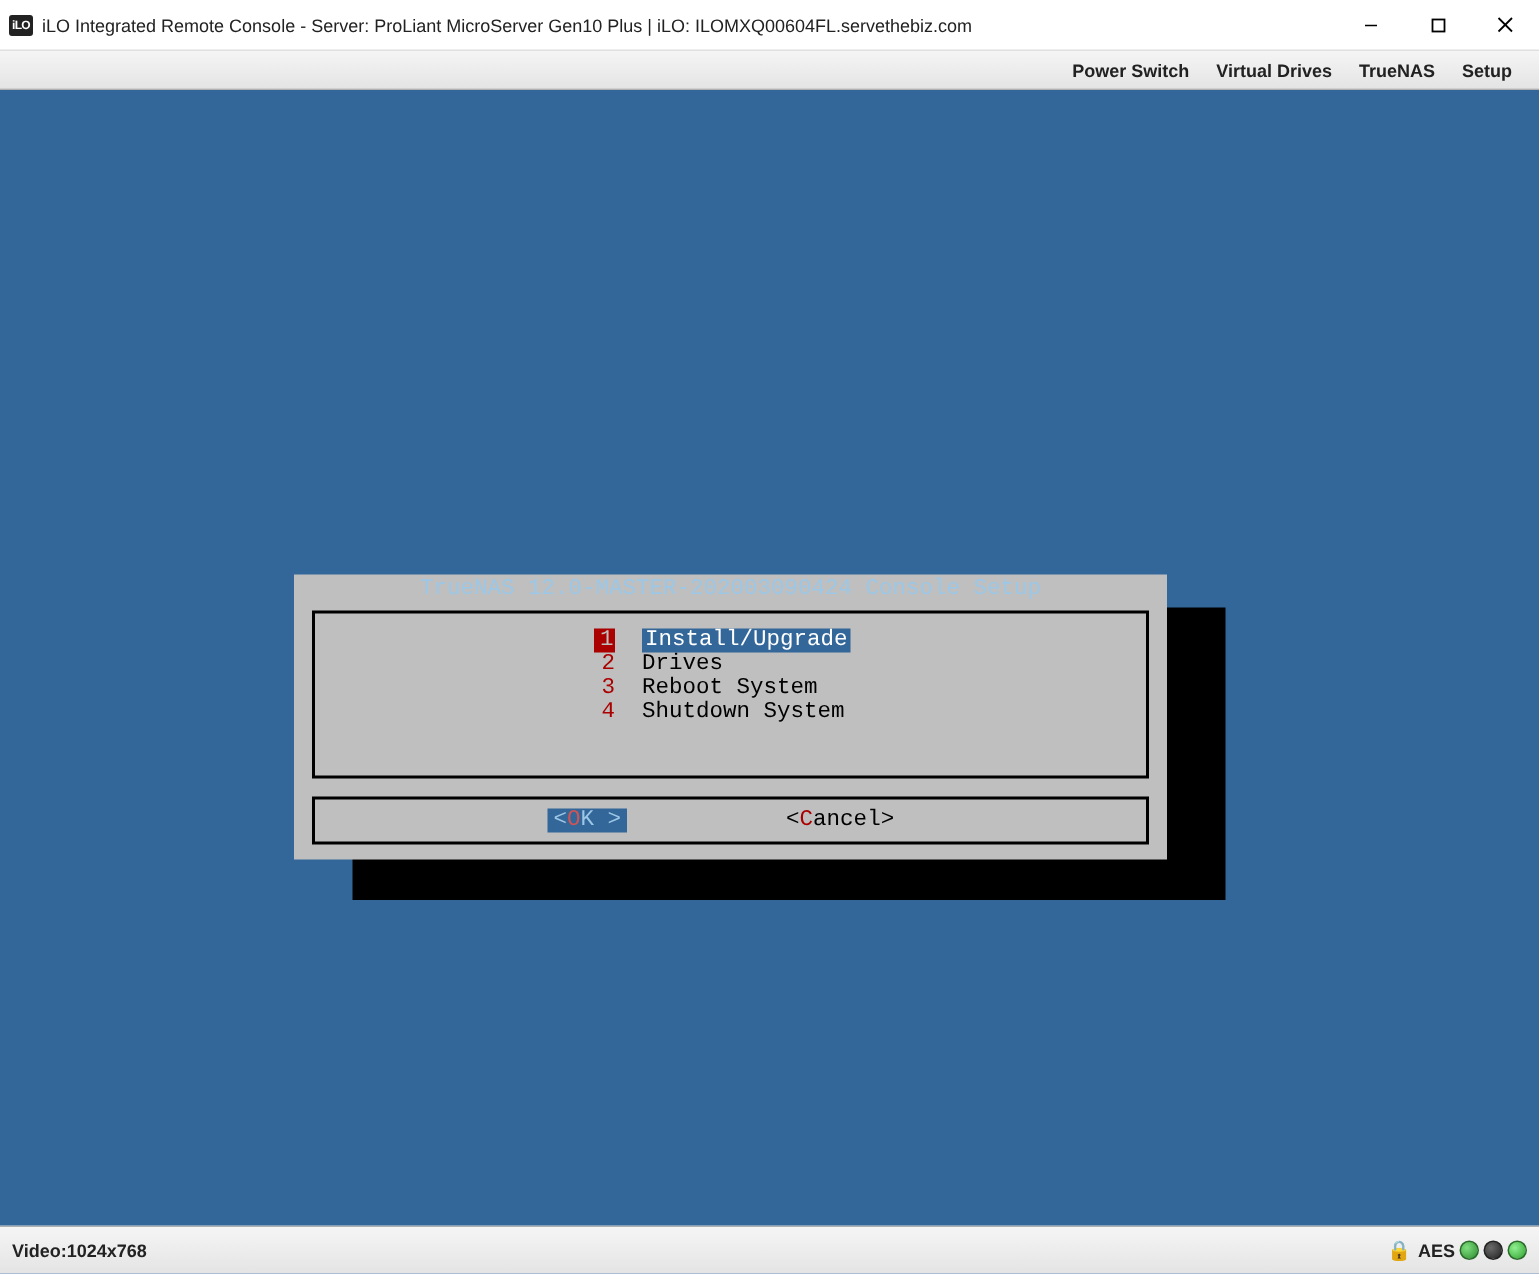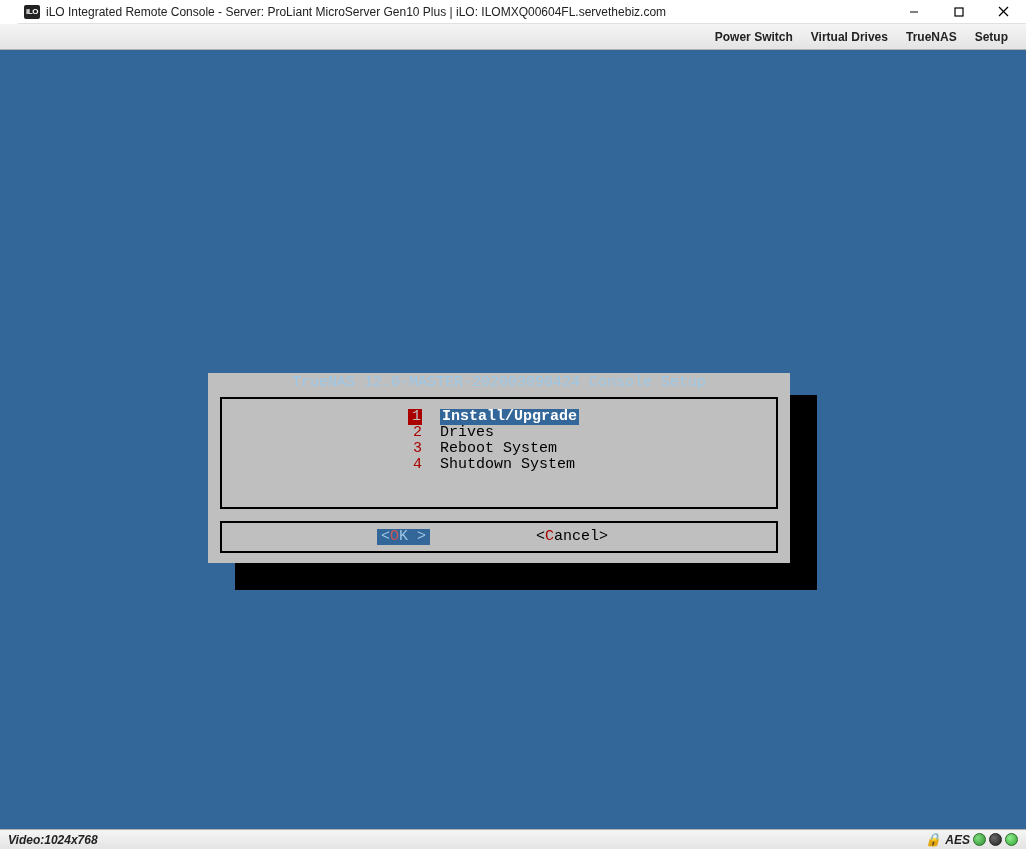--- a/index.html
+++ b/index.html
@@ -7,27 +7,26 @@
       width: 1026px;
       height: 849px;
       font-family: "Segoe UI", Tahoma, sans-serif;
       font-size: 12px;
       background: #fff;
       overflow: hidden;
       display: flex;
       flex-direction: column;
     }
     .titlebar {
-      height: 24px;
+      height: 34px;
       background: #fff;
       display: flex;
       align-items: center;
       padding-left: 6px;
       border-bottom: 1px solid #e0e0e0;
-      margin-left: 18px;
     }
     .titlebar-icon {
       width: 16px; height: 14px;
       background: #222;
       color: #fff;
       border-radius: 2px;
       display: inline-flex;
       align-items: center;
       justify-content: center;
       font-size: 8px;
@@ -62,21 +61,21 @@
       overflow: hidden;
     }
     .dialog-shadow {
       position: absolute;
       left: 235px; top: 345px;
       width: 582px; height: 195px;
       background: #000;
     }
     .dialog {
       position: absolute;
-      left: 208px; top: 323px;
+      left: 196px; top: 323px;
       width: 582px;
       background: #bfbfbf;
       font-family: "Courier New", monospace;
       font-size: 15px;
       line-height: 16px;
     }
     .dialog-title {
       color: #9cc7e6;
       text-align: center;
       padding: 2px 0 6px 0;
@@ -96,21 +95,21 @@
       text-align: right;
       color: #aa0000;
       margin-right: 18px;
     }
     .menu-num.sel {
       background: #aa0000;
       color: #bfbfbf;
       padding: 0 1px;
     }
     .menu-label { color: #000; }
-    .menu-label.sel { background: #336699; color: #fff; padding: 0 2px; font-weight: bold; }
+    .menu-label.sel { background: #336699; color: #fff; padding: 0 2px; }
     .button-row {
       margin: 12px 12px 0 12px;
       border: 2px solid #000;
       background: #bfbfbf;
       display: flex;
       padding: 6px 0;
     }
     .btn-ok {
       background: #336699;
       color: #fff;
@@ -121,30 +120,29 @@
     }
     .btn-ok .lt, .btn-ok .gt { color: #9cc7e6; }
     .btn-ok .hot { color: #cc5555; }
     .btn-cancel {
       color: #000;
       margin-left: 106px;
     }
     .btn-cancel .hot { color: #aa0000; }
     .dialog-bottom-pad { height: 10px; }
     .statusbar {
-      height: 20px;
+      height: 32px;
       background: linear-gradient(#f5f5f5, #e4e4e4);
       border-top: 1px solid #b0b0b0;
       display: flex;
       align-items: center;
       padding: 0 8px;
       font-size: 12px;
       font-weight: bold;
       color: #222;
-      font-style: italic;
     }
     .statusbar .spacer { flex: 1; }
     .lock-icon {
       color: #c89200;
       font-size: 13px;
       margin-right: 4px;
     }
     .aes { margin-right: 0; }
     .status-dot {
       width: 13px; height: 13px;

